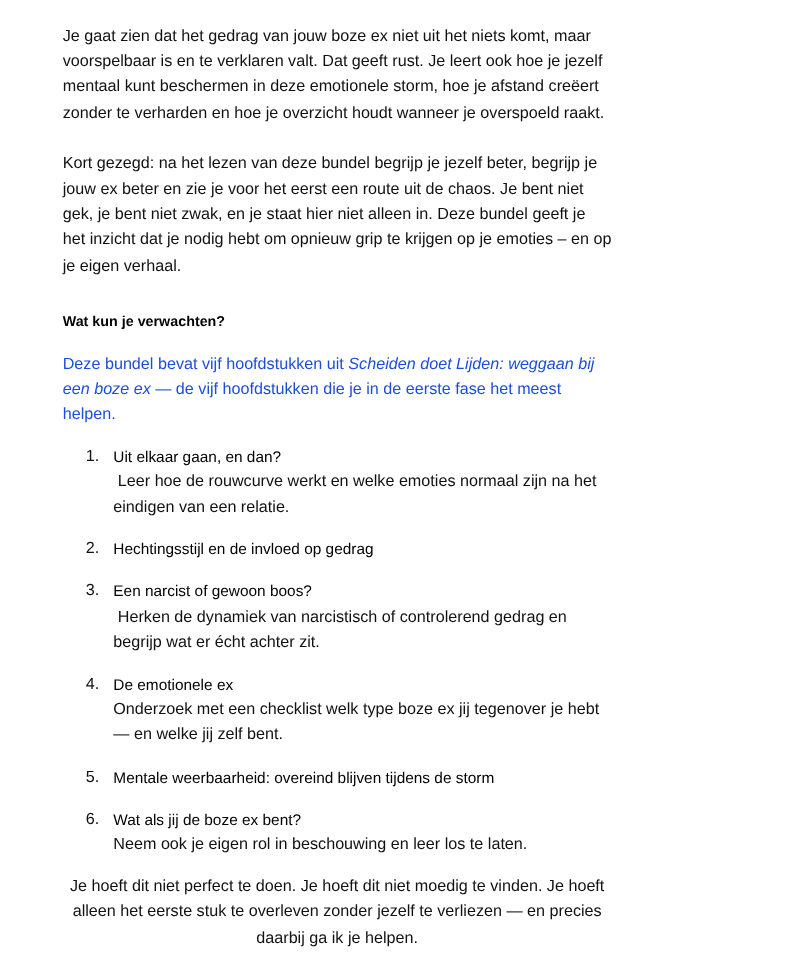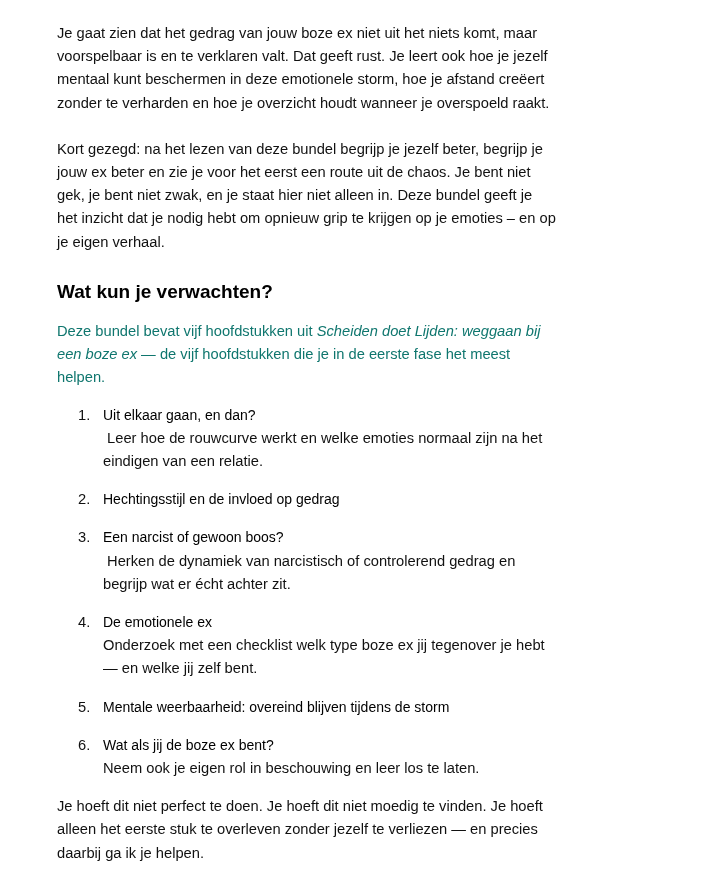--- a/index.html
+++ b/index.html
@@ -26,31 +26,31 @@
     line-height: 23.2px;
     margin: 0 0 18px 0;
     text-align: left;
     color: #111111;
   }
   .para.tight {
     margin-bottom: 17px;
     margin-top: 23px;
   }
   .section-heading {
-    font-size: 19px;
+    font-size: 13px;
     line-height: 23.2px;
     font-weight: bold;
     margin: 26px 0 17px 0;
     color: #000000;
   }
   .intro-line {
     font-size: 14.7px;
     line-height: 23.2px;
     margin: 0 0 14px 0;
-    color: #0f766e;
+    color: #1d4ed8;
   }
   .booktitle {
     font-style: italic;
   }
   ol.chapter-list {
     margin: 0 0 14px 0;
     padding: 0 0 0 46px;
     list-style: none;
     counter-reset: chapter;
   }
@@ -83,20 +83,21 @@
     font-size: 14.7px;
     line-height: 23.2px;
     color: #111111;
     white-space: pre-wrap;
   }
   .closing {
     font-size: 14.7px;
     line-height: 23.2px;
     margin: 12px 0 18px 0;
     color: #111111;
+    text-align: center;
   }
 </style>
 </head>
 <body>
 
 <div class="page">
 
   <p class="para">Je gaat zien dat het gedrag van jouw boze ex niet uit het niets komt, maar voorspelbaar is en te verklaren valt. Dat geeft rust. Je leert ook hoe je jezelf mentaal kunt beschermen in deze emotionele storm, hoe je afstand creëert zonder te verharden en hoe je overzicht houdt wanneer je overspoeld raakt.</p>
 
   <p class="para tight">Kort gezegd: na het lezen van deze bundel begrijp je jezelf beter, begrijp je jouw ex beter en zie je voor het eerst een route uit de chaos. Je bent niet gek, je bent niet zwak, en je staat hier niet alleen in. Deze bundel geeft je het inzicht dat je nodig hebt om opnieuw grip te krijgen op je emoties – en op je eigen verhaal.</p>

